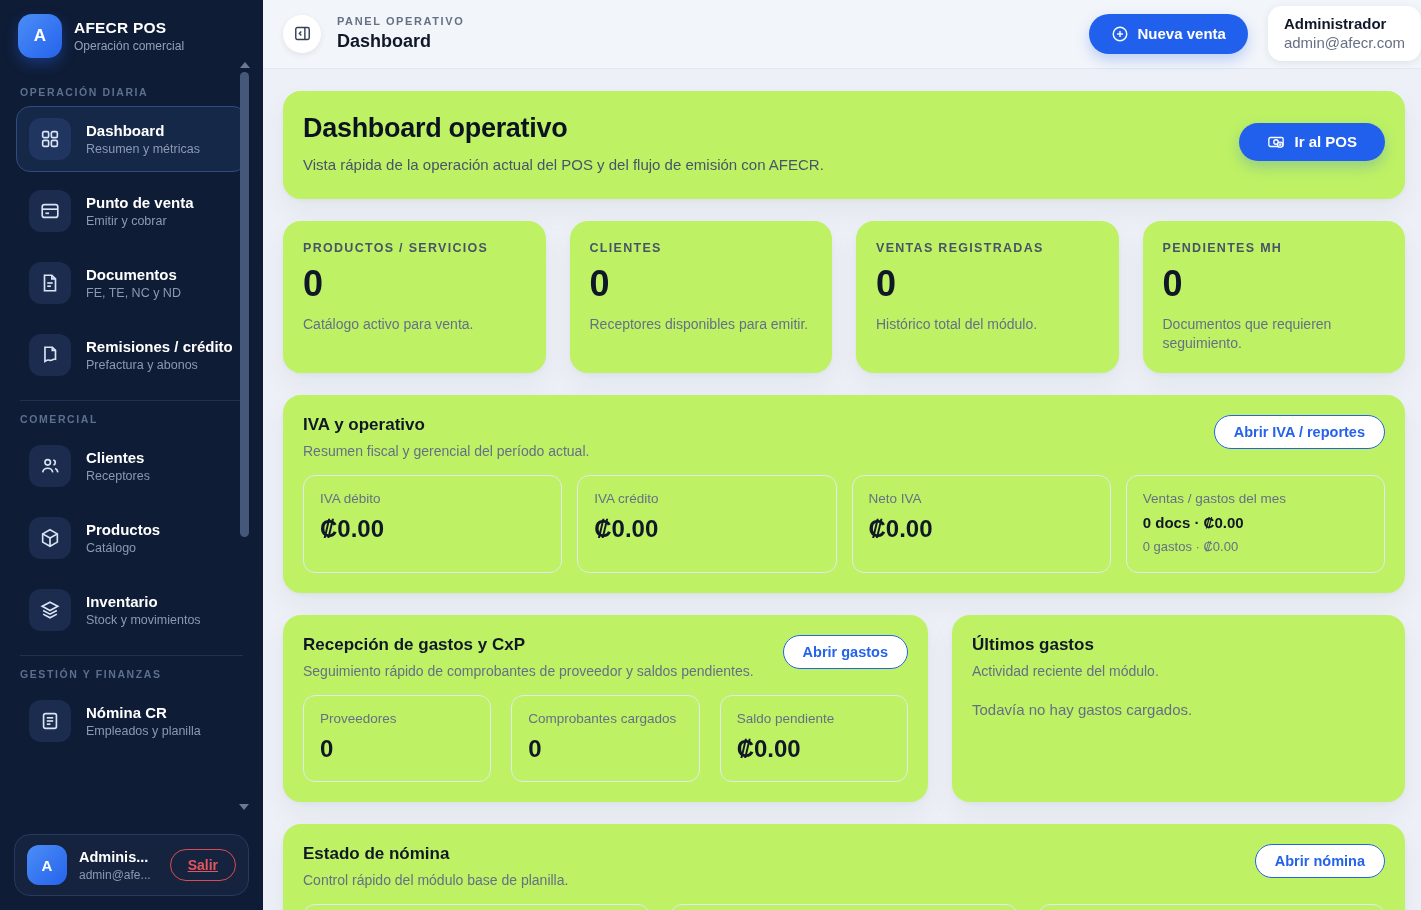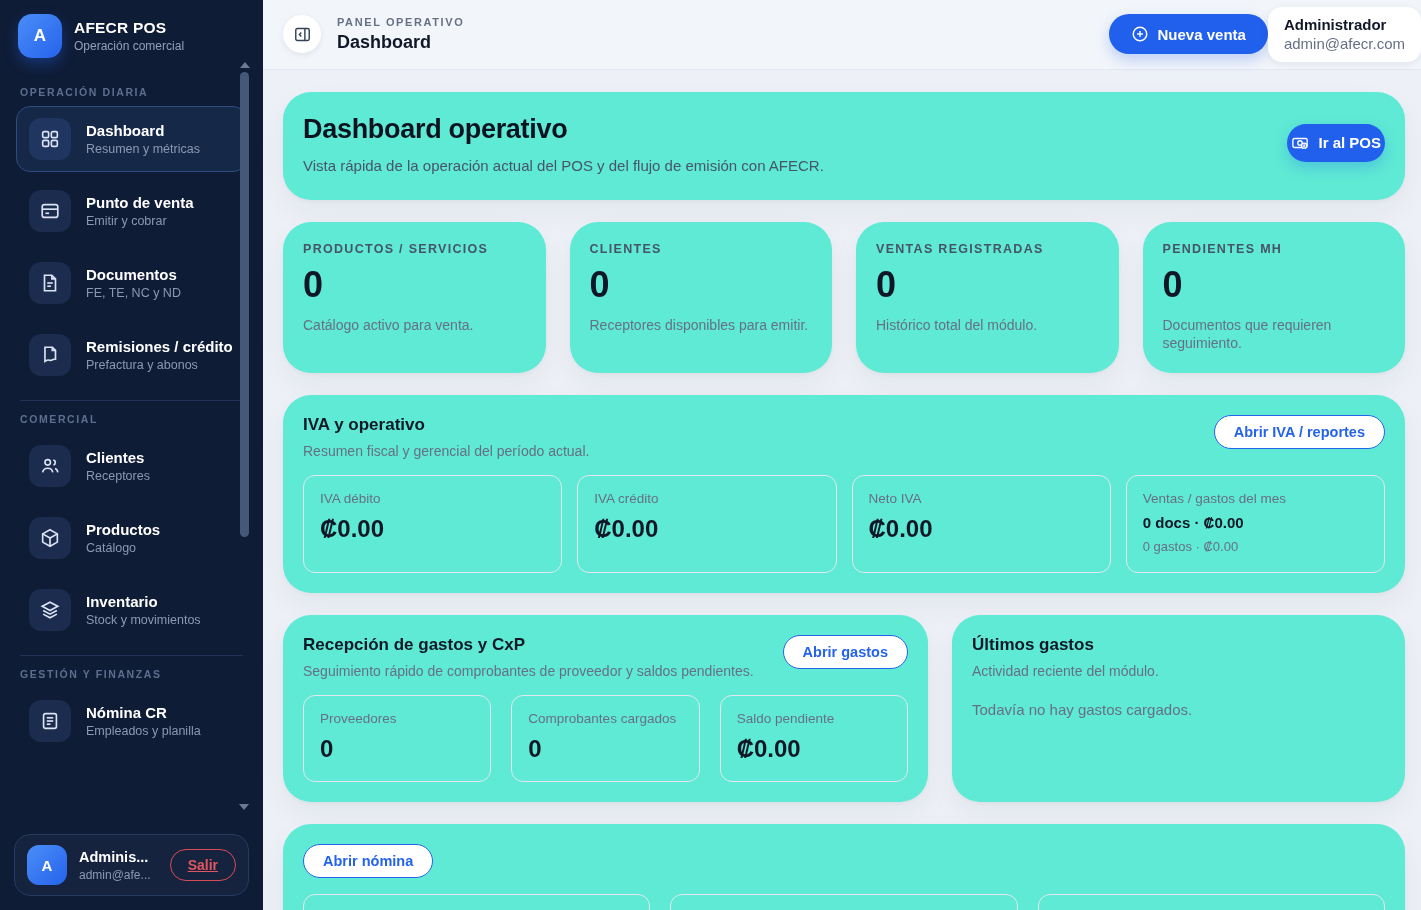--- a/index.html
+++ b/index.html
@@ -80,44 +80,44 @@
     height:80px; background:#f2f5fa; border-bottom:1px solid #e3e8f1;
     display:flex; align-items:center; padding:0 0 0 20px; gap:16px;
   }
   .collapse-btn {
     width:38px; height:38px; border-radius:50%; background:#fff; border:none;
     box-shadow:0 2px 6px rgba(16,24,40,.08); cursor:pointer;
     display:flex; align-items:center; justify-content:center; color:#344054;
   }
   .top-eyebrow { color:#667085; font-size:11px; font-weight:bold; letter-spacing:1.6px; }
   .top-title { color:#101828; font-size:18px; font-weight:bold; margin-top:4px; }
-  .topbar-right { margin-left:auto; display:flex; align-items:center; }
+  .topbar-right { margin-left:auto; display:flex; align-items:center; gap:20px; }
   .btn-primary {
     display:inline-flex; align-items:center; gap:9px;
     background:#2160ec; color:#fff; border:none; cursor:pointer;
     font-family:inherit; font-weight:bold; font-size:15px;
     border-radius:999px; padding:11px 22px;
     box-shadow:0 6px 14px rgba(33,96,236,.25);
   }
   .top-user {
     background:#fff; border-radius:14px; padding:9px 16px 10px 16px;
     box-shadow:0 2px 8px rgba(16,24,40,.08); min-width:125px;
   }
   .top-user-name { font-weight:bold; font-size:15px; color:#101828; }
   .top-user-email { font-size:15px; color:#667085; margin-top:2px; }
   
   .content { padding:22px 16px 0 20px; display:flex; flex-direction:column; gap:22px; overflow:hidden; }
   .card {
-    background:#5eead4; border-radius:28px;
+    background:#bef264; border-radius:18px;
     box-shadow:0 2px 4px rgba(16,24,40,.03), 0 12px 28px rgba(16,24,40,.05);
   }
   .hero { padding:22px 20px 26px 20px; display:flex; justify-content:space-between; align-items:flex-start; }
   .hero-title { font-size:27px; font-weight:bold; color:#0b1220; letter-spacing:-.3px; }
   .hero-sub { font-size:15px; color:#475569; margin-top:12px; }
-  .hero .btn-primary { padding:10px 4px; font-size:15px; margin-top:10px; }
+  .hero .btn-primary { padding:10px 28px; font-size:15px; margin-top:10px; }
   .stats-row { display:grid; grid-template-columns:repeat(4,1fr); gap:24px; }
   .stat-card { padding:20px; }
   .stat-label { color:#475467; font-size:12.5px; font-weight:bold; letter-spacing:1.3px; }
   .stat-value { color:#101828; font-size:36px; font-weight:bold; margin:8px 0 10px 0; }
   .stat-desc { color:#667085; font-size:14px; line-height:1.35; }
   .section { padding:20px; }
   .section-head { display:flex; justify-content:space-between; align-items:flex-start; }
   .section-title { font-size:17px; font-weight:bold; color:#101828; }
   .section-sub { font-size:14px; color:#667085; margin-top:8px; }
   .btn-outline {
@@ -422,20 +422,24 @@
       </div>
       <div class="card section">
         <div class="section-title">Últimos gastos</div>
         <div class="section-sub">Actividad reciente del módulo.</div>
         <div class="empty-text">Todavía no hay gastos cargados.</div>
       </div>
     </section>
 
     <section class="card section">
       <div class="section-head">
+        <div>
+          <div class="section-title">Estado de nómina</div>
+          <div class="section-sub">Control rápido del módulo base de planilla.</div>
+        </div>
         <button class="btn-outline">Abrir nómina</button>
       </div>
       <div class="tile-grid cols-3 nomina-tiles">
         <div class="tile">
           
         </div>
         <div class="tile">
           
         </div>
         <div class="tile">

